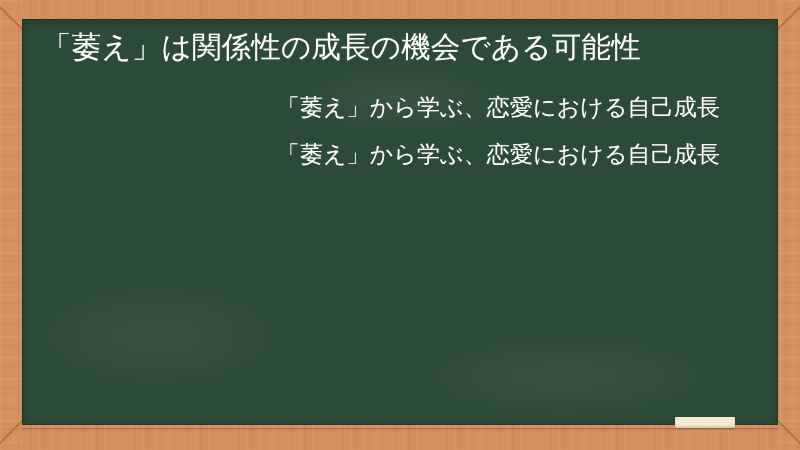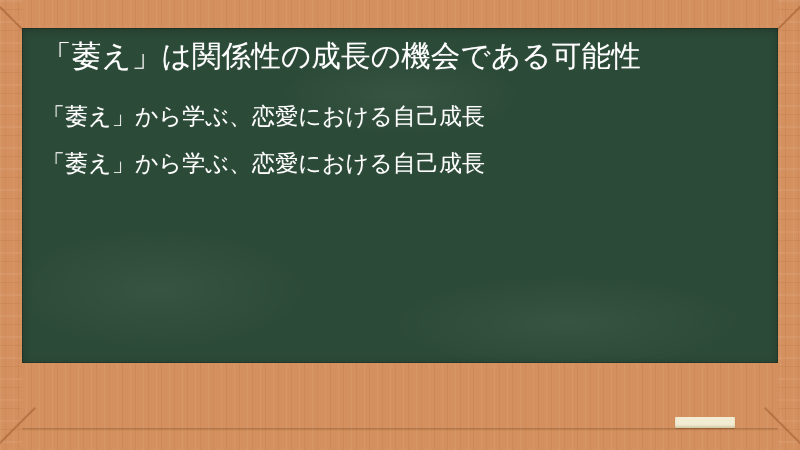--- a/index.html
+++ b/index.html
@@ -69,23 +69,23 @@
       );
     pointer-events: none;
   }
   .rail-grain.left  { left: 0; }
   .rail-grain.right { right: 0; }
 
   
   #chalkboard-surface {
     position: absolute;
     left: 22px;
-    top: 28px;
+    top: 19px;
     width: 756px;
-    height: 335px;
+    height: 406px;
     background: #2c4a38;
     box-shadow:
       inset 0 0 0 1px rgba(0,0,0,0.18),
       inset 0 2px 10px rgba(0,0,0,0.25);
     overflow: hidden;
   }
 
   
   #chalk-dust {
     position: absolute;
@@ -125,21 +125,21 @@
     margin: 0;
     padding: 0;
     margin-top: 28px;
   }
   #bullet-list li {
     color: #ffffff;
     font-size: 23px;
     line-height: 1.0;
     font-weight: 400;
     letter-spacing: 0.1px;
-    text-align: left;
+    text-align: right;
     text-shadow: 0 0 1px rgba(255,255,255,0.30);
     margin: 0 0 24px 0;
     padding: 0 40px 0 0;
   }
   #bullet-list li:last-child { margin-bottom: 0; }
 
   
   #chalk-stick {
     position: absolute;
     left: 675px;

